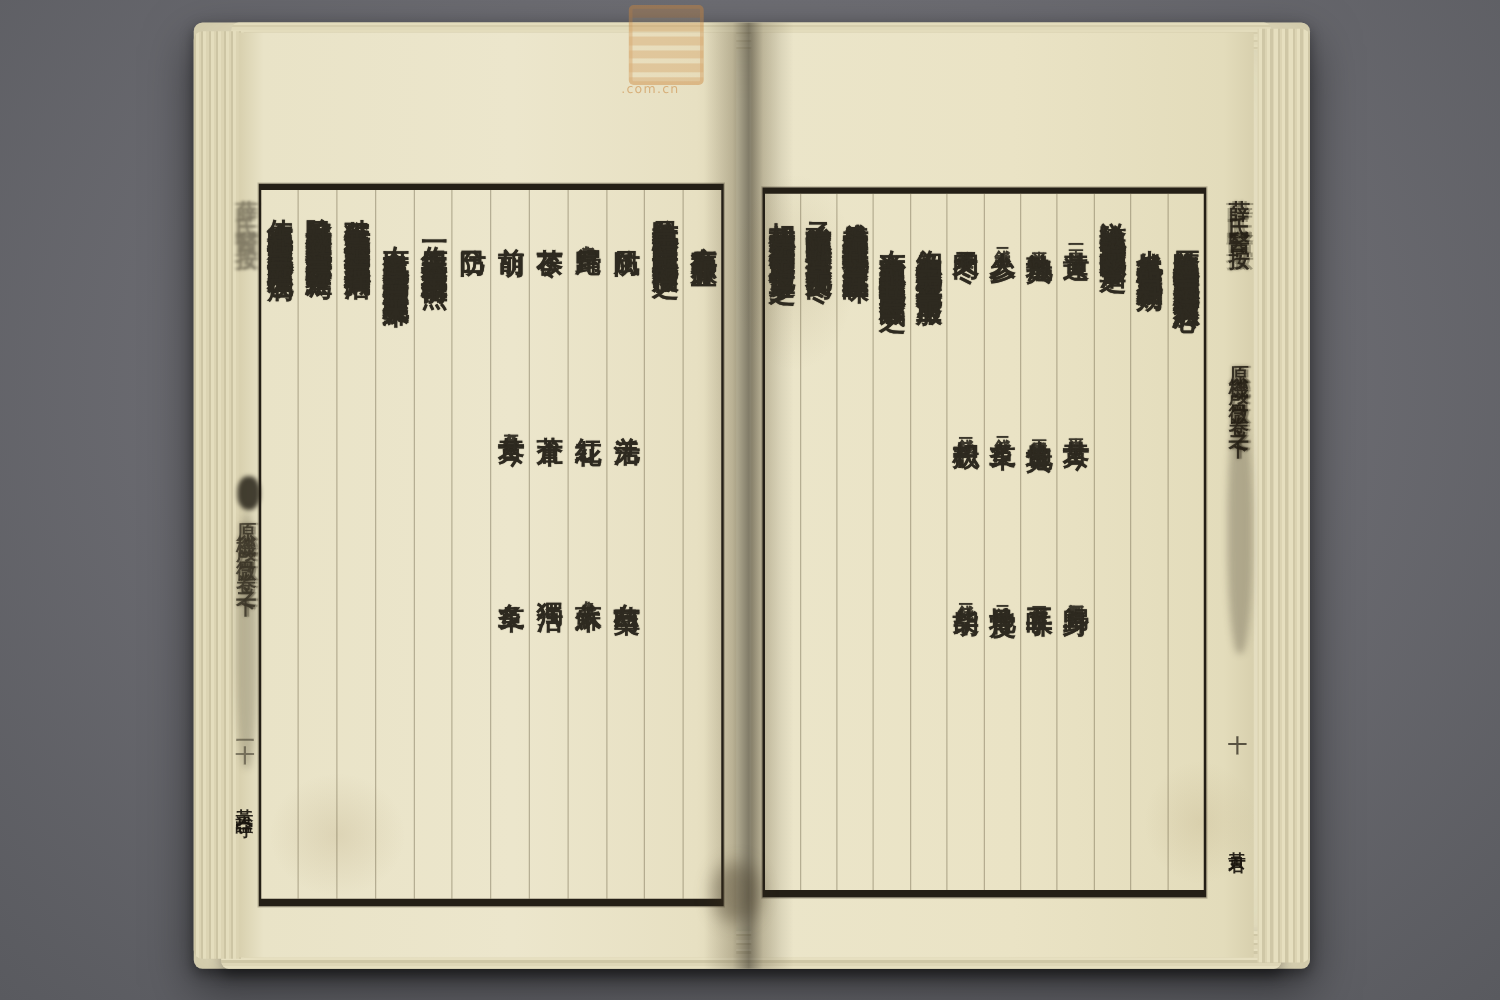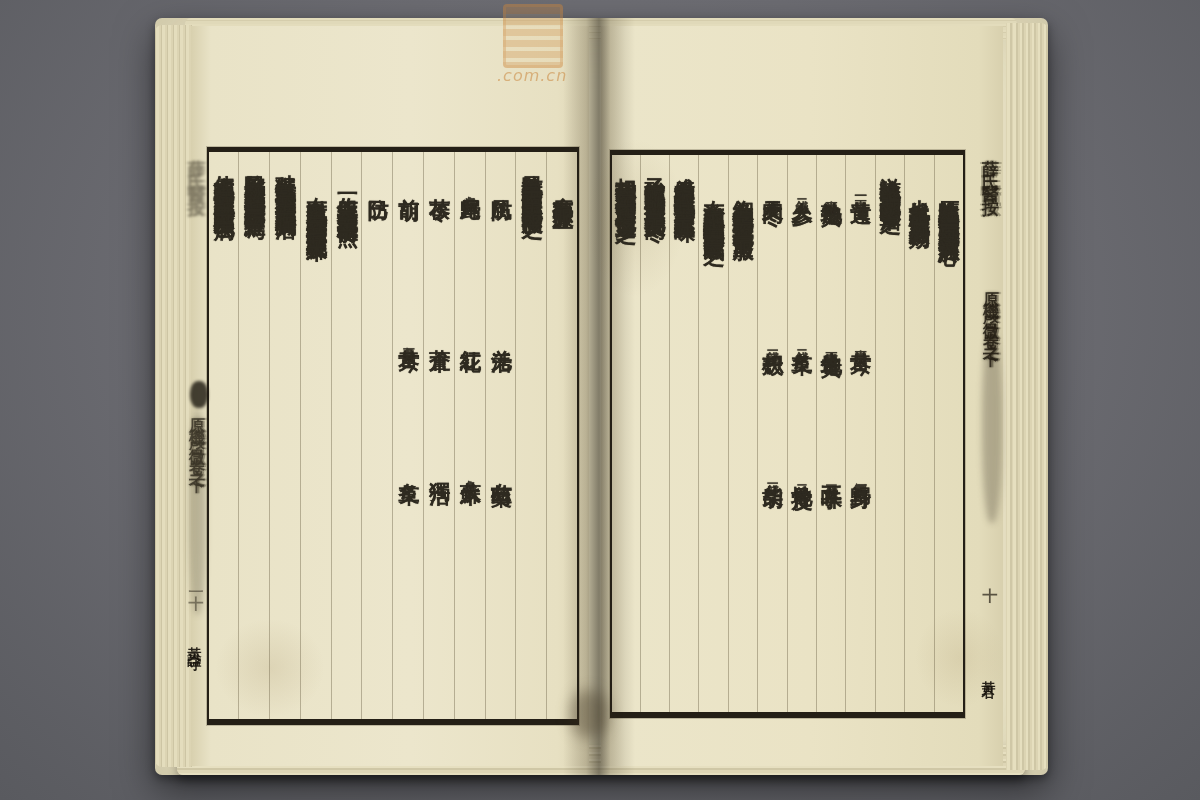--- a/index.html
+++ b/index.html
@@ -104,22 +104,22 @@
   
   #watermark{position:absolute;left:503px;top:4px;width:120px;height:86px;opacity:.55;z-index:20;}
   #wm-seal{
     position:absolute;left:0;top:0;width:54px;height:58px;border-radius:4px;
     border:3px solid rgba(205,135,60,.6);
     background:repeating-linear-gradient(180deg,rgba(205,135,60,.55) 0 7px,rgba(232,195,140,.25) 7px 11px);
     filter:blur(.5px);
   }
   #wm-url{
     position:absolute;left:-6px;top:62px;width:130px;
-    color:rgba(200,130,55,.95);font-size:16px;letter-spacing:1px;
-    font-family:"DejaVu Sans",sans-serif;filter:blur(.4px);white-space:nowrap;font-style:italic;
+    color:rgba(200,130,55,.95);font-size:10px;letter-spacing:1px;
+    font-family:"DejaVu Sans",sans-serif;filter:blur(.4px);white-space:nowrap;
   }
 </style>
 </head>
 <body>
 
 <div id="book">
   <div id="edge-top" class="edge"></div>
   <div id="edge-bottom" class="edge"></div>
   <div id="edge-left" class="edge"></div>
   <div id="edge-right" class="edge"></div>

